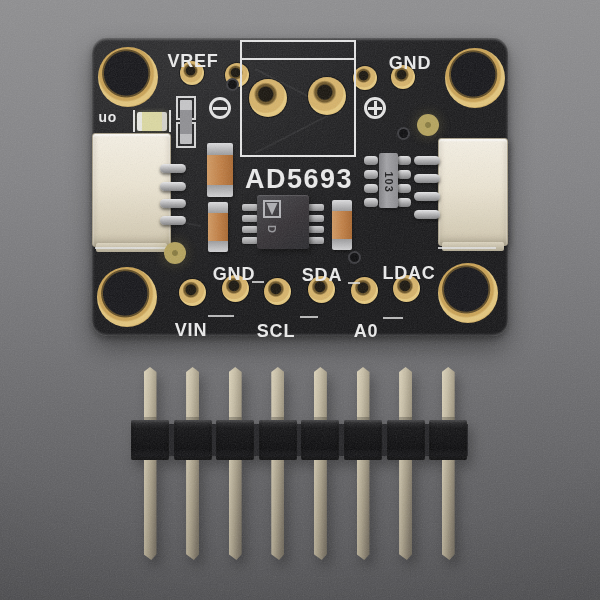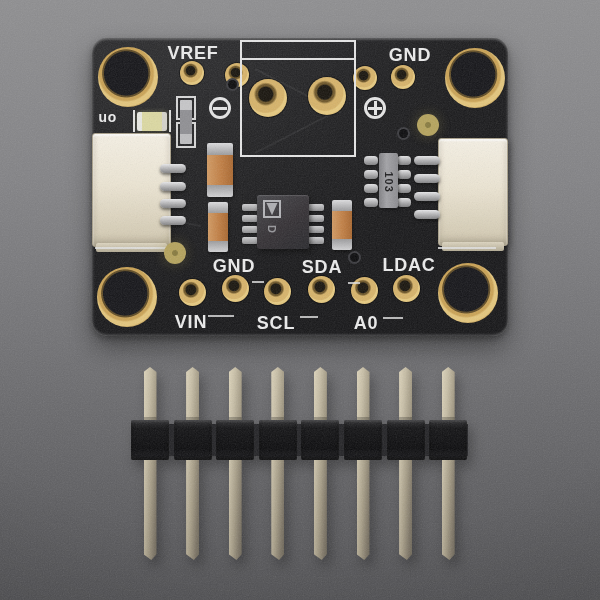--- a/index.html
+++ b/index.html
@@ -11,21 +11,21 @@
 
   
   .board{position:absolute;left:92px;top:38px;width:416px;height:298px;border-radius:15px;
     background:linear-gradient(160deg,#222224 0%,#1a1a1c 35%,#141416 100%);
     box-shadow:0 12px 24px rgba(0,0,0,.42),0 3px 6px rgba(0,0,0,.35),
       inset 0 2px 2px rgba(255,255,255,.22),inset 0 -2px 2px rgba(255,255,255,.14),
       inset 2px 0 2px rgba(255,255,255,.07),inset -2px 0 2px rgba(255,255,255,.07);}
   .sheen{position:absolute;inset:0;border-radius:15px;background:radial-gradient(ellipse at 22% 12%,rgba(255,255,255,.05),rgba(255,255,255,0) 60%);}
 
   .silk{position:absolute;color:#ececec;font-weight:bold;letter-spacing:.8px;text-align:center;line-height:1;}
-  .s18{font-size:18px;} .s16{font-size:16px;} .s27{font-size:27px;letter-spacing:1.5px;}
+  .s18{font-size:18px;margin-top:8px;} .s16{font-size:16px;} .s27{font-size:27px;letter-spacing:1.5px;}
 
   .mhole{position:absolute;width:60px;height:60px;border-radius:50%;
     background:radial-gradient(circle at 47% 44%,#141418 0 47%,#5e4a24 49% 51%,#caa254 53% 58%,#e4c67c 62% 70%,#c09a50 74% 80%,#101014 82% 85%,#e4e4e6 86% 96%,rgba(228,228,230,0) 98%);}
   .pad{position:absolute;border-radius:50%;
     background:radial-gradient(circle at 44% 40%,#17130c 0 22%,#6d5527 27% 31%,#d7b369 38% 58%,#e7ca80 62% 70%,#b8924a 86%,#93743a 100%);
     box-shadow:0 0 0 1px rgba(0,0,0,.55);}
   .pad24{width:24px;height:24px;} .pad27{width:27px;height:27px;} .pad38{width:38px;height:38px;}
 
   .pol{position:absolute;width:22px;height:22px;border:3px solid #e6e6e6;border-radius:50%;box-sizing:border-box;}
   .pol .bar-h{position:absolute;left:1px;right:1px;top:50%;margin-top:-1.5px;height:3px;background:#e6e6e6;}
@@ -164,20 +164,21 @@
         <div class="end"></div>
         <div class="body"></div>
         <div class="end b"></div>
       </div>
     <div class="cap" style="left:240px;top:162px;width:20px;height:50px;">
         <div class="end"></div>
         <div class="body"></div>
         <div class="end b"></div>
       </div>
 
+    <div class="silk s27" style="left:147px;top:128px;width:120px;">AD5693</div>
 
     <div class="icpin" style="left:150px;top:166px;"></div>
     <div class="icpin" style="left:150px;top:177px;"></div>
     <div class="icpin" style="left:150px;top:188px;"></div>
     <div class="icpin" style="left:150px;top:199px;"></div>
     <div class="icpin" style="left:216px;top:166px;"></div>
     <div class="icpin" style="left:216px;top:177px;"></div>
     <div class="icpin" style="left:216px;top:188px;"></div>
     <div class="icpin" style="left:216px;top:199px;"></div>
     <div class="ic" style="left:165px;top:157px;width:52px;height:54px;">

